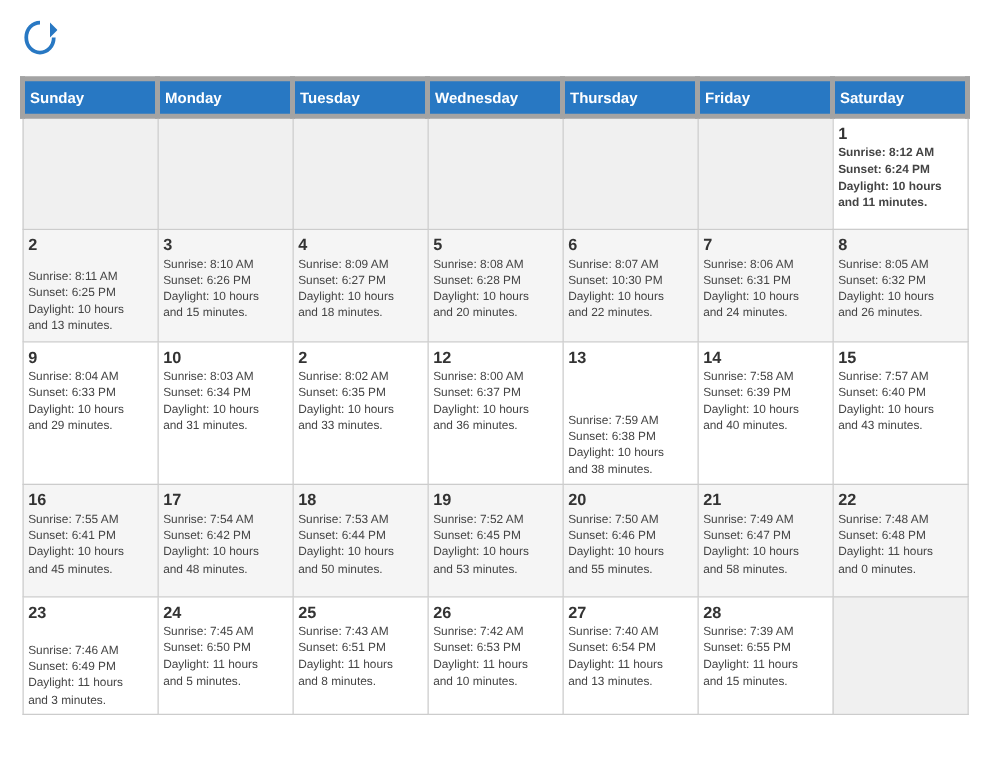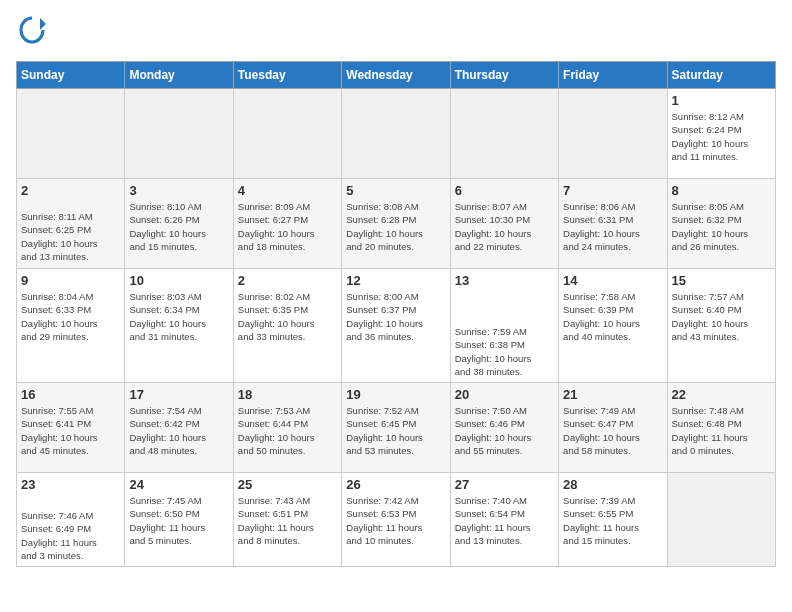--- a/index.html
+++ b/index.html
@@ -52,21 +52,21 @@
       border-collapse: collapse;
       table-layout: fixed;
     }
     thead th {
       background-color: #2878c3;
       color: #fff;
       font-size: 12px;
       font-weight: bold;
       padding: 6px 4px;
       text-align: left;
-      border: 1px solid #a3a3a3;
+      border: 4px solid #a3a3a3;
     }
     tbody td {
       border: 1px solid #ccc;
       vertical-align: top;
       padding: 4px;
       height: 90px;
       width: 113px;
     }
     .day-number {
       font-size: 13px;
@@ -128,21 +128,21 @@
   <tbody id="calendar-body">
       <tr>
         <td class="empty-cell"></td>
         <td class="empty-cell"></td>
         <td class="empty-cell"></td>
         <td class="empty-cell"></td>
         <td class="empty-cell"></td>
         <td class="empty-cell"></td>
         <td>
           <div class="day-number">1</div>
-          <div class="day-info" style="white-space: pre-line;">Sunrise: 8:12 AM
+          <div class="day-info" style="white-space: pre-line; font-weight: bold;">Sunrise: 8:12 AM
 Sunset: 6:24 PM
 Daylight: 10 hours
 and 11 minutes.</div>
         </td>
       </tr>
       <tr>
         <td>
           <div class="day-number">2</div>
           <div class="day-info" style="white-space: pre-line; margin-top: 12px;">Sunrise: 8:11 AM
 Sunset: 6:25 PM

